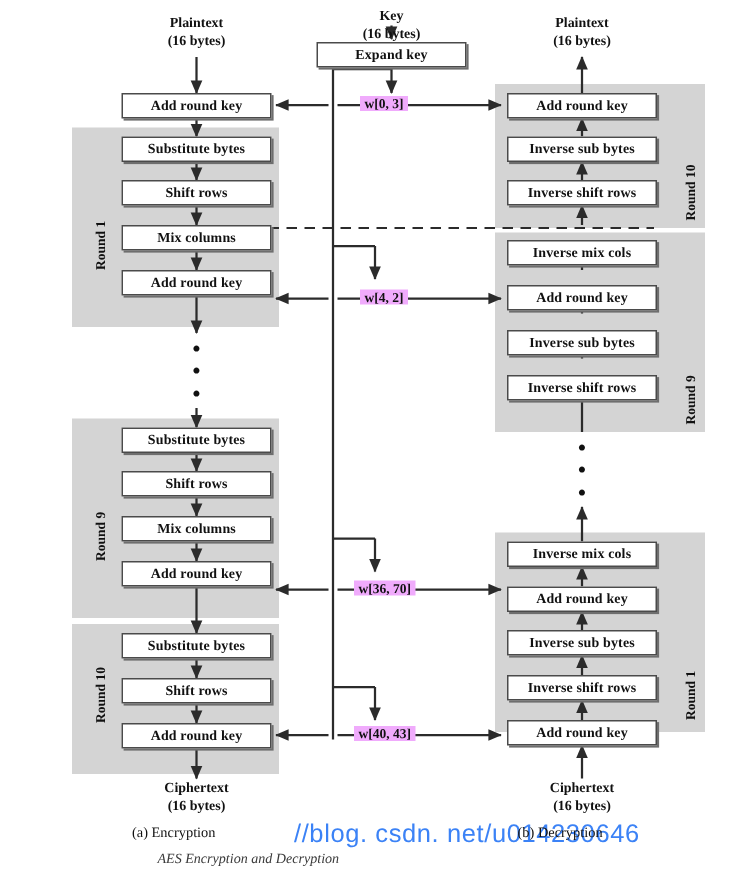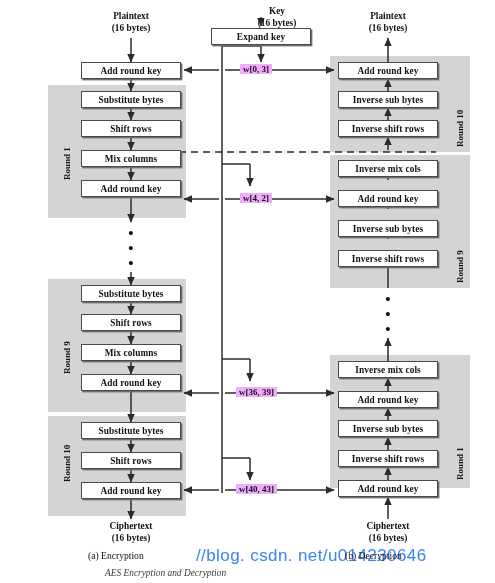--- a/index.html
+++ b/index.html
@@ -154,29 +154,29 @@
   <div class="rot" style="left:62px;top:482px;">Round 10</div>
   <div class="box" style="left:81px;top:422px;width:100px;height:17px;">Substitute bytes</div>
   <div class="box" style="left:81px;top:452px;width:100px;height:17px;">Shift rows</div>
   <div class="box" style="left:81px;top:482px;width:100px;height:17px;">Add round key</div>
 
   <div class="lbl" style="left:81px;top:521px;width:100px;">
     <span>Ciphertext</span><br>
     <span>(16 bytes)</span>
   </div>
 
-  <div class="lbl" style="left:227px;top:6px;width:100px;">
+  <div class="lbl" style="left:211px;top:6px;width:100px;">
     <span>Key</span><br>
     <span>(16 bytes)</span>
   </div>
   <div class="box" style="left:211px;top:28px;width:100px;height:17px;">Expand key</div>
 
   <div class="wlbl" style="left:240px;top:64px;">w[0, 3]</div>
   <div class="wlbl" style="left:240px;top:193px;">w[4, 2]</div>
-  <div class="wlbl" style="left:236px;top:387px;">w[36, 39]</div>
+  <div class="wlbl" style="left:236px;top:387px;">w[36, 70]</div>
   <div class="wlbl" style="left:236px;top:484px;">w[40, 43]</div>
 
   <div class="lbl" style="left:338px;top:11px;width:100px;">
     <span>Plaintext</span><br>
     <span>(16 bytes)</span>
   </div>
 
   <div class="rot" style="left:455px;top:147px;">Round 10</div>
   <div class="box" style="left:338px;top:62px;width:100px;height:17px;">Add round key</div>
   <div class="box" style="left:338px;top:91px;width:100px;height:17px;">Inverse sub bytes</div>

